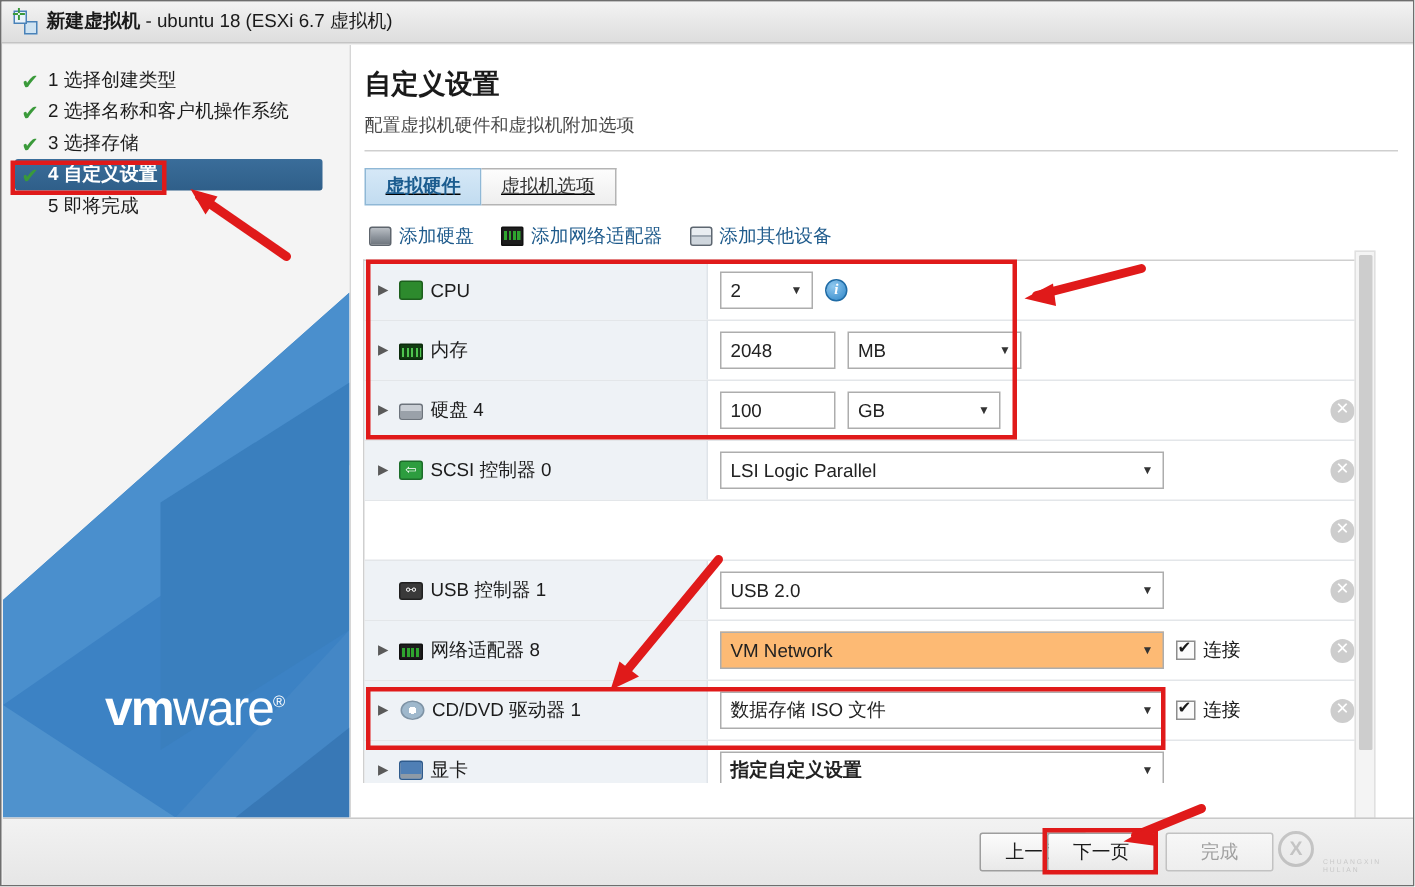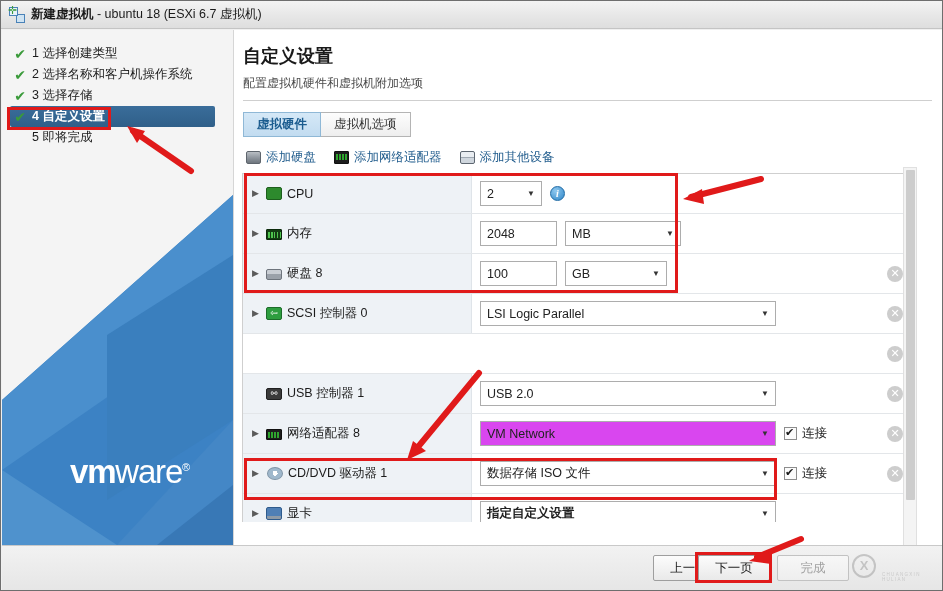--- a/index.html
+++ b/index.html
@@ -103,20 +103,21 @@
   #hdr .h-title { font-size: 18px; font-weight: bold; color: #1a1a1a; }
   #hdr .h-sub { font-size: 12px; color: #4a4a4a; margin-top: 7px; }
   #hdr .h-rule {
     margin: 8px 10px 0 0; height: 1px; background: #cfcfcf;
   }
 
   
   #tabs {
     margin: 11px 0 0 9px; display: flex; align-items: flex-end;
     height: 25px;
+    text-decoration: underline;
   }
   .tab {
     height: 25px; padding: 0 13px;
     display: flex; align-items: center; justify-content: center;
     font-size: 12.5px; border: 1px solid #b4b4b4;
     background: linear-gradient(to bottom, #fdfdfd, #eeeeee);
     color: #333333; cursor: pointer;
   }
   .tab.active {
     background: linear-gradient(to bottom, #d5e8f7, #c2dcf0);
@@ -223,21 +224,21 @@
     height: 25px; border: 1px solid #adadad; background: #ffffff;
     font-size: 12.5px; color: #222; padding: 0 6px;
     display: flex; align-items: center;
   }
   .selbox {
     height: 25px; border: 1px solid #adadad; background: #ffffff;
     font-size: 12.5px; color: #222; padding: 0 6px;
     display: flex; align-items: center; justify-content: space-between;
     cursor: pointer;
   }
-  .selbox.gray { background: #d946ef; }
+  .selbox.gray { background: #fdba74; }
   .selbox .arr { color: #333; font-size: 8px; margin-left: 8px; }
 
   .infoico {
     width: 15px; height: 15px; border-radius: 50%;
     background: radial-gradient(circle at 35% 30%, #8fc8ef, #2f86c8);
     border: 1px solid #1f6ba5; color: #ffffff;
     font-size: 10px; font-weight: bold; font-style: italic;
     text-align: center; line-height: 13px;
     font-family: "Liberation Serif", serif;
   }
@@ -435,21 +436,21 @@
           <span class="arr">▼</span>
         </div>
       </div>
       <div class="rmbtn hidden">✕</div>
     </div>
 
     <div class="drow">
       <div class="dlabel">
         <span class="caret">▶</span>
         <span class="dico i-hdd"></span>
-        <span class="dname">硬盘 8</span>
+        <span class="dname">硬盘 4</span>
       </div>
       <div class="dctl">
         <div class="txtbox" style="width:77px;">
           <span>100</span>
         </div>
         <div class="selbox" style="width:102px;">
           <span>GB</span>
           <span class="arr">▼</span>
         </div>
       </div>

